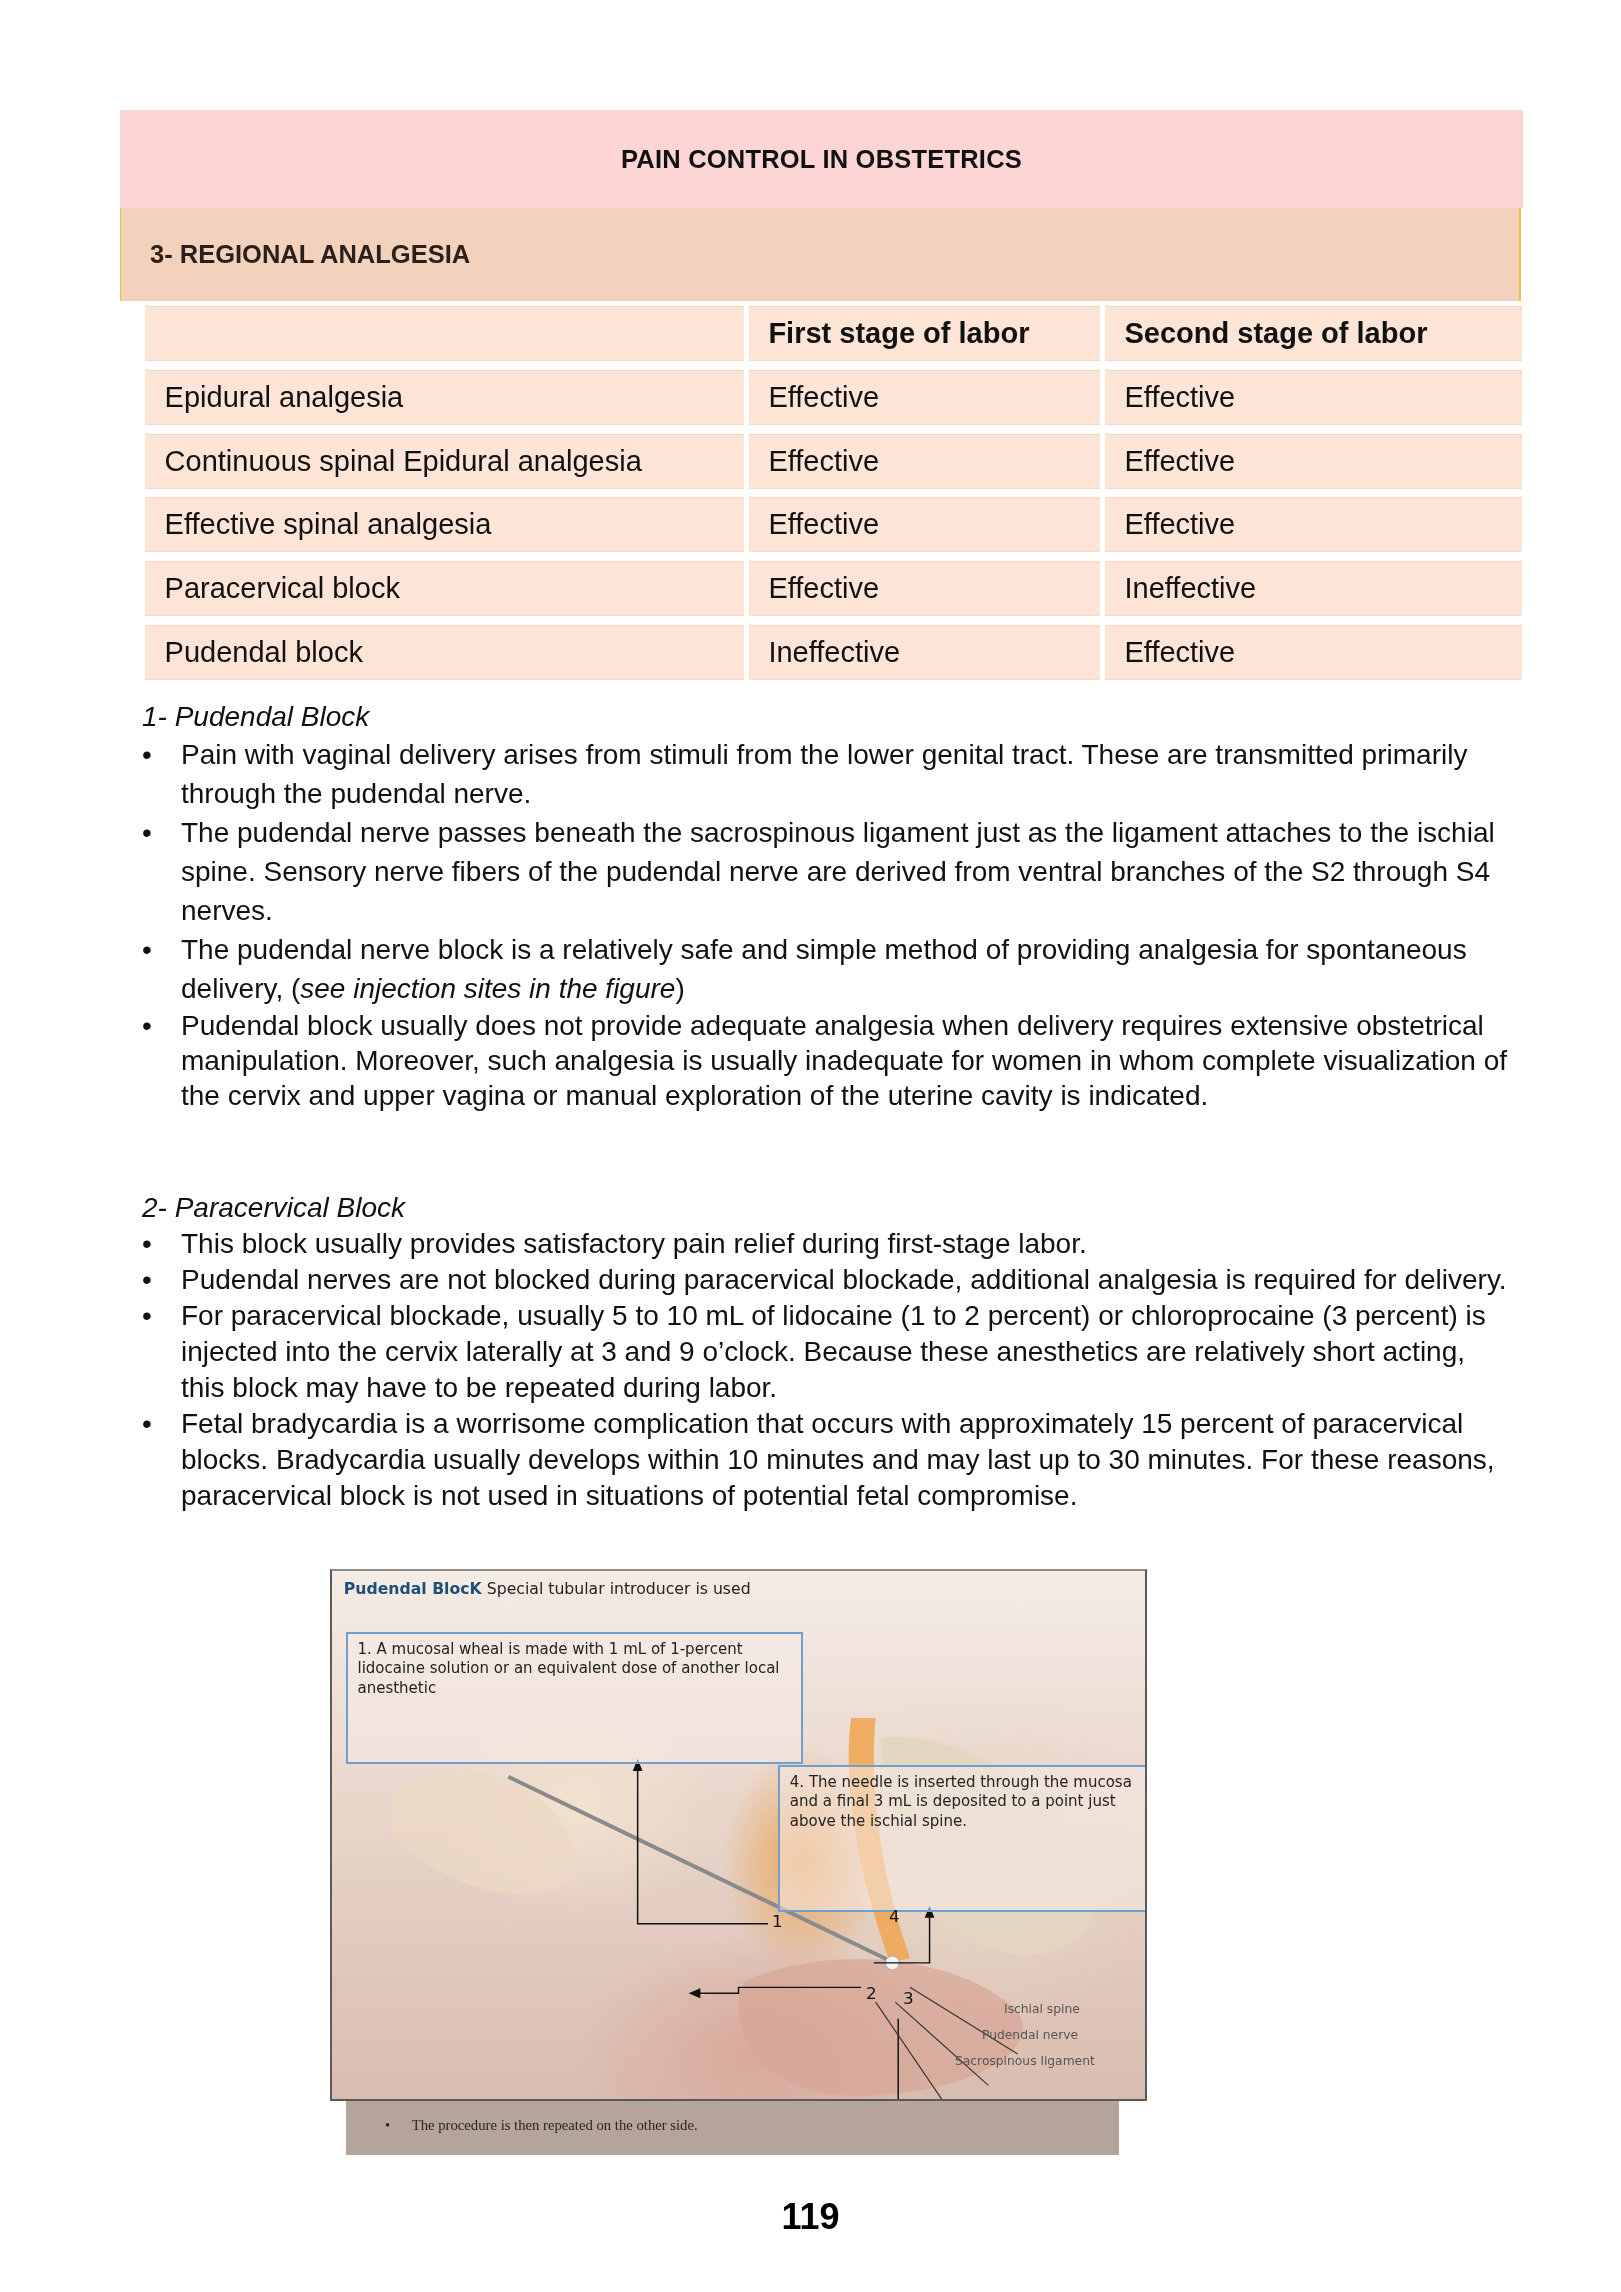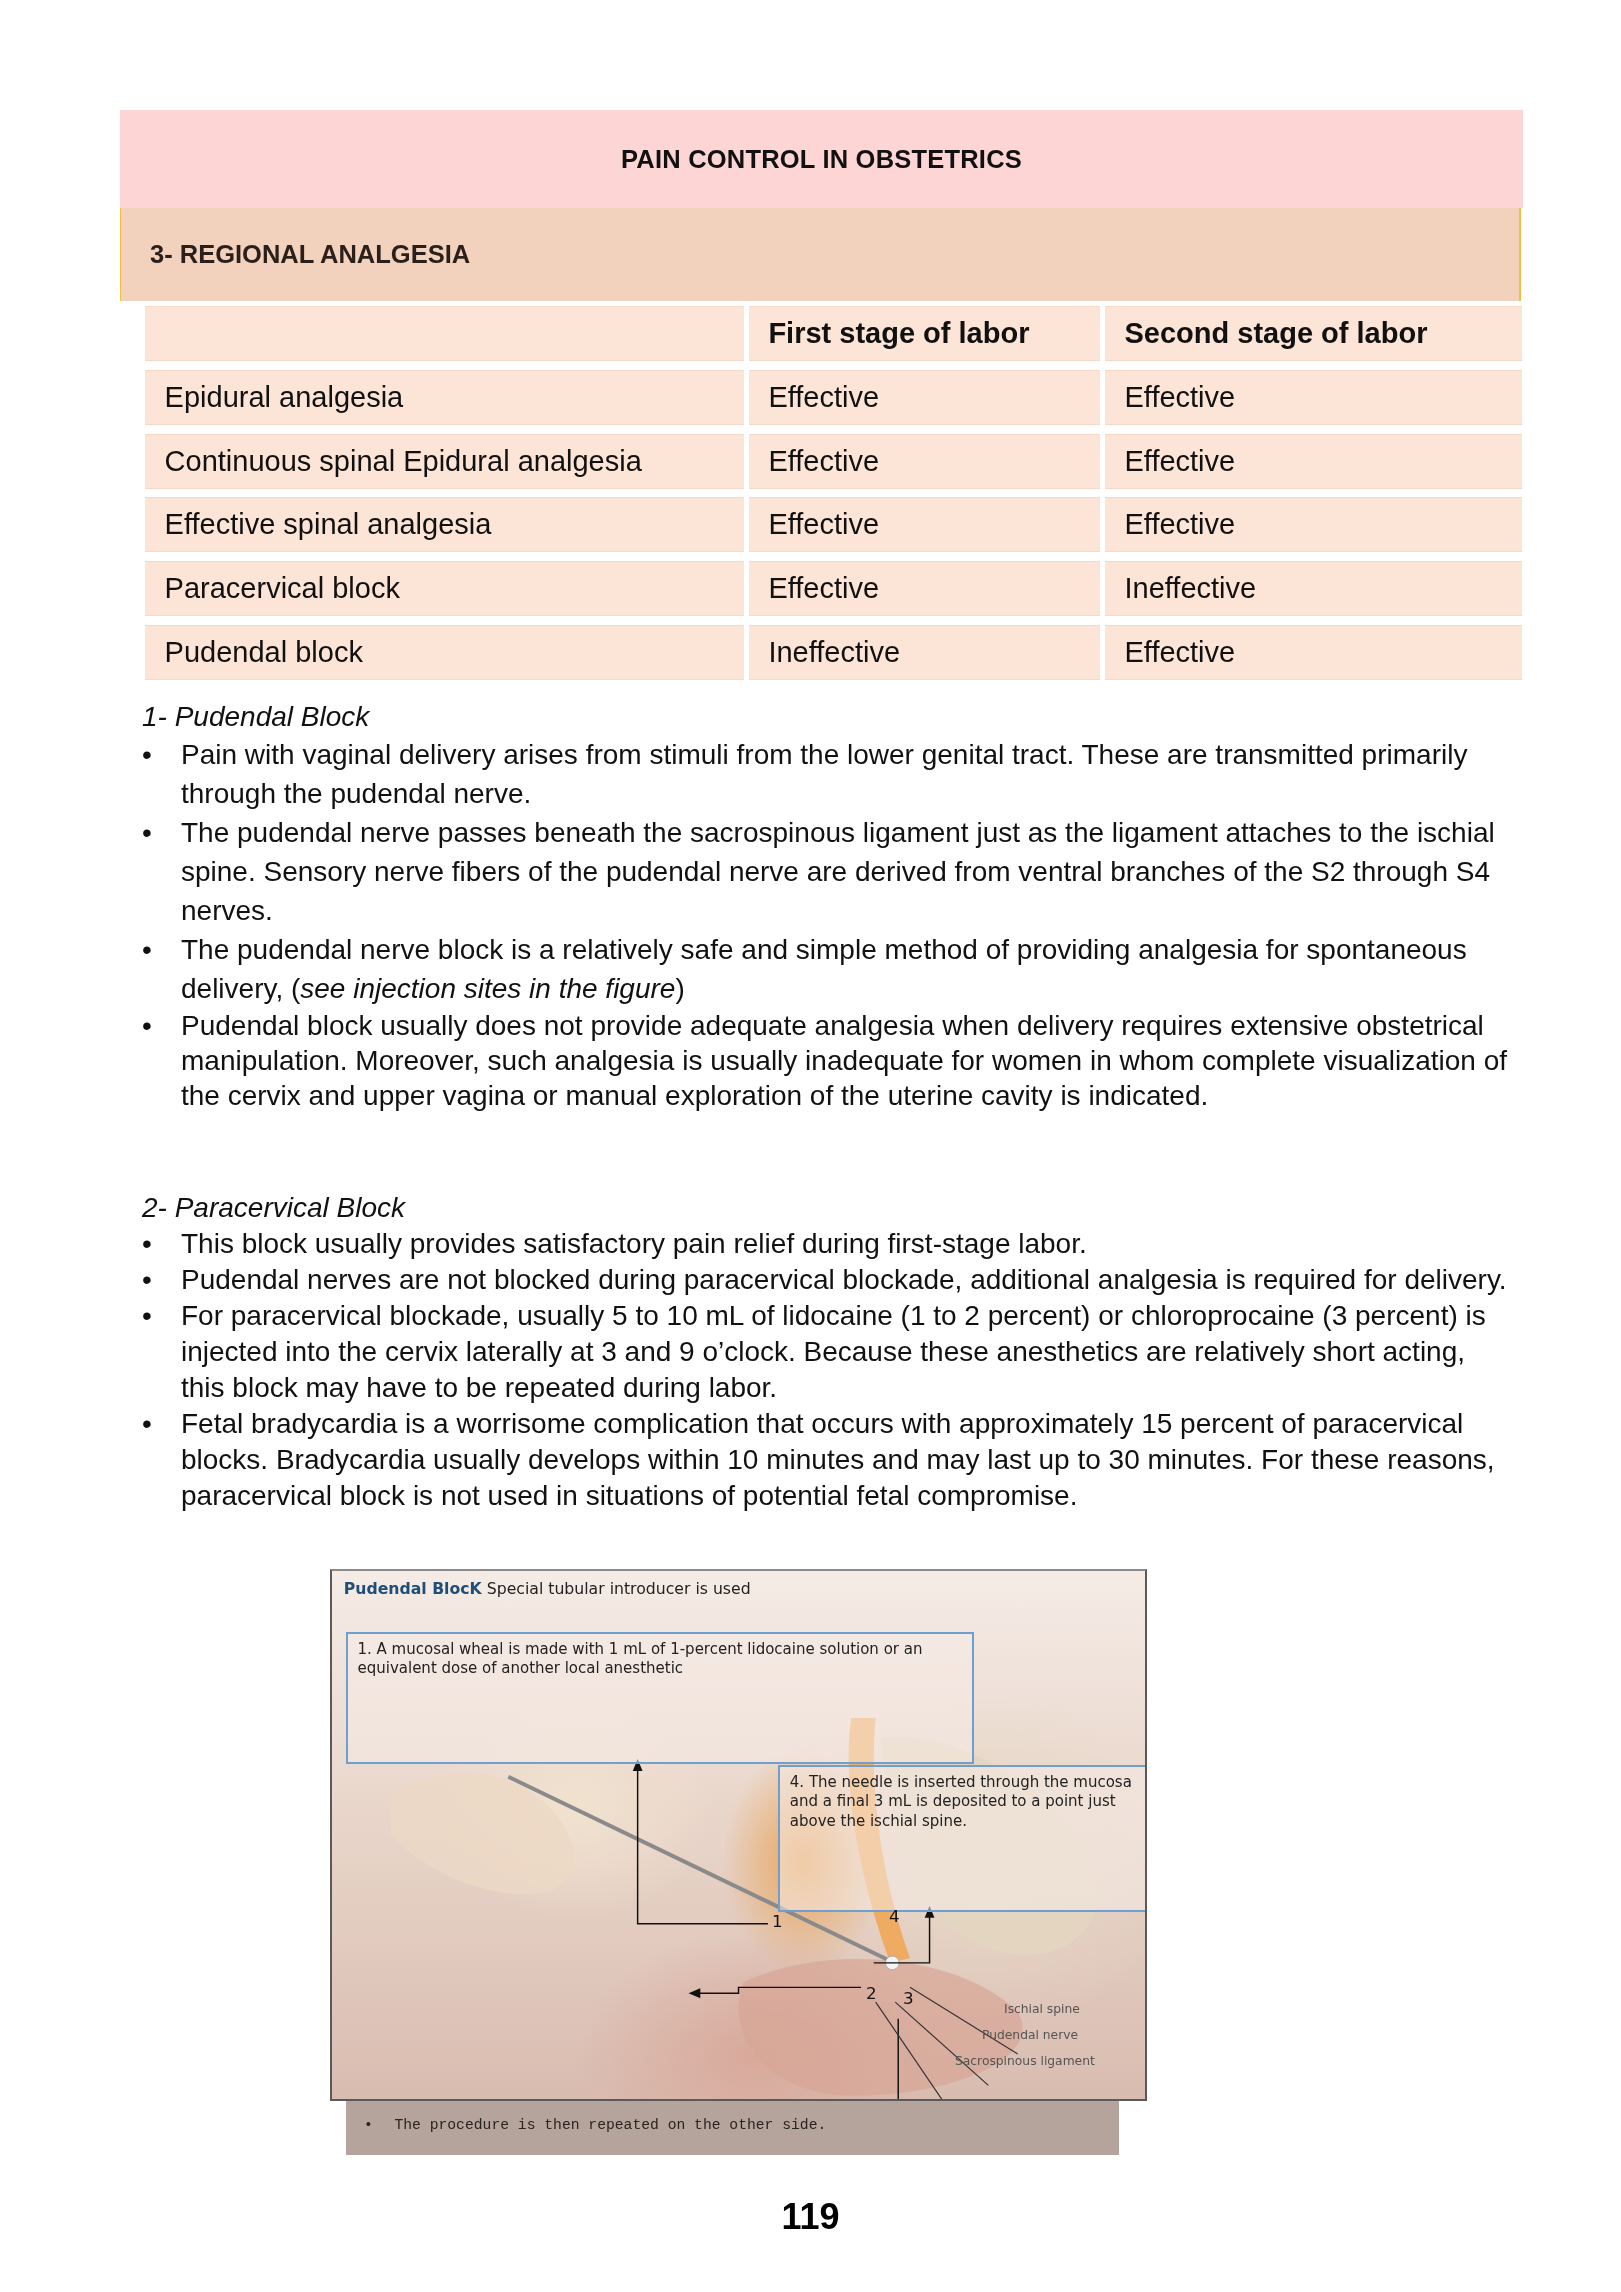--- a/index.html
+++ b/index.html
@@ -40,30 +40,30 @@
       radial-gradient(ellipse 196px 157px at 30% 45%, #f1e2cf 0%, rgba(241,226,207,0) 70%),
       radial-gradient(ellipse 294px 235px at 80% 55%, #e6d8c6 0%, rgba(230,216,198,0) 70%),
       linear-gradient(180deg, #f5ece6 0%, #e9d6cb 45%, #d9bcb0 100%);
     overflow: hidden; }
   .fig-title { position: absolute; left: 11.8px; top: 7.8px; font-family: "DejaVu Sans", sans-serif;
     font-size: 15.7px; color: #222; }
   .fig-title .strong { color: #1f4e79; font-weight: bold; }
   .callout { position: absolute; border: 2px solid #6f9fce; background: rgba(245,235,230,0.55);
     font-family: "DejaVu Sans", sans-serif; font-size: 15px; line-height: 19.6px; color: #222;
     padding: 5.9px 9.8px; box-sizing: border-box; }
-  .c1 { left: 13.7px; top: 61px; width: 628px; height: 132px; }
+  .c1 { left: 13.7px; top: 61px; width: 457px; height: 132px; }
   .c4 { left: 446px; top: 194px; width: 392px; height: 147px; }
   .c2 { left: 15.7px; top: 409px; width: 335px; height: 104px; }
   .c3 { left: 13.7px; top: 513px; width: 410px; height: 157px; }
   .fig-num { position: absolute; font-family: "DejaVu Sans", sans-serif; font-size: 16.7px; color: #111; }
   .fig-label { position: absolute; font-family: "DejaVu Sans", sans-serif; font-size: 12.3px; color: #555; }
   .fig-svg { position: absolute; left: 0; top: 0; }
   .fig-caption { position: absolute; left: 346px; top: 2101px; width: 773px; height: 54px;
-    background: #b5a49b; font-family: Liberation Mono, monospace; font-size: 14.7px; color: #2a2420;
-    padding-left: 18px; padding-top: 15.7px; box-sizing: border-box; }
+    background: #b5a49b; font-family: Liberation Serif, serif; font-size: 14.7px; color: #2a2420;
+    padding-left: 39px; padding-top: 15.7px; box-sizing: border-box; }
   .fig-caption .dot { margin-right: 21.6px; }
 
   .page-number { position: absolute; left: 0; width: 1621px; top: 2196px; text-align: center;
     font-weight: bold; font-size: 36px; color: #000; }
 </style>
 </head>
 <body>
 
 <div class="band-title">
   <span>PAIN CONTROL IN OBSTETRICS</span>

